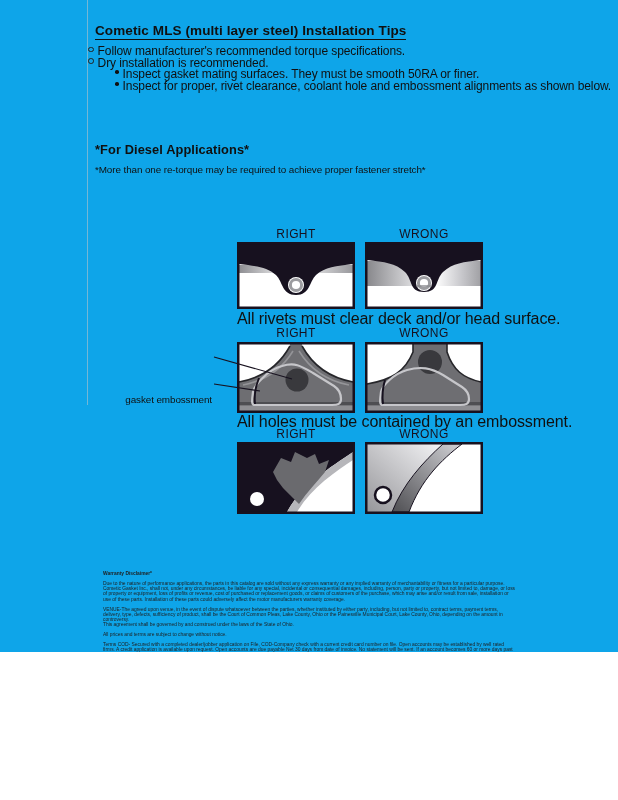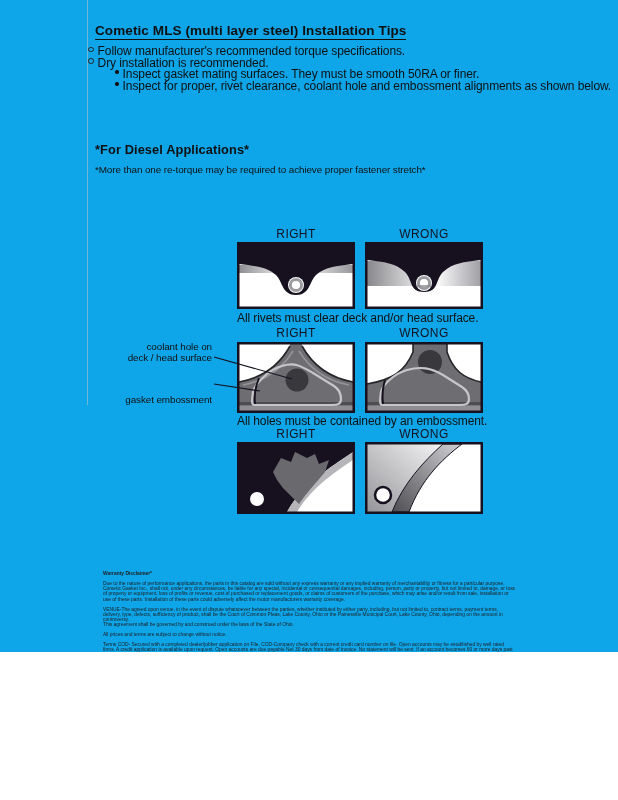--- a/index.html
+++ b/index.html
@@ -18,21 +18,21 @@
   .sub{margin-left:27px;}
   .dot{width:3.6px;height:3.6px;background:#101010;border-radius:50%;
        margin:3.2px 4px 0 0;flex:none;}
 
   .diesel{left:95px;top:115px;width:436px;color:#101010;margin-top:27px;}
   .diesel h2{font-size:12.8px;font-weight:bold;margin:0 0 7px 0;letter-spacing:.1px;}
   .diesel p{font-size:9.9px;line-height:11px;letter-spacing:-.1px;margin:0 0 9px 0;}
 
   .dlabel{width:118px;text-align:center;font-size:12px;letter-spacing:.4px;color:#17111f;}
   .panel svg{display:block;}
-  .caption{font-size:12px;letter-spacing:-.1px;color:#101010;line-height:11.5px;}
+  .caption{font-size:16px;letter-spacing:-.1px;color:#101010;line-height:11.5px;}
   .side-label{width:152px;text-align:right;font-size:9.9px;line-height:11px;
               letter-spacing:-.1px;color:#101010;}
 
   .leader{left:0;top:0;pointer-events:none;}
 
   .fineprint{left:103px;top:571px;width:414px;font-size:4.9px;line-height:5.15px;
              color:#1f1f1f;}
   .fineprint .fp-h{font-weight:bold;margin:0 0 5px 0;}
   .fineprint p{margin:0 0 4.8px 0;}
   .fineprint p.tight{margin:0;}
@@ -116,24 +116,20 @@
       <line x1="51.5" y1="44" x2="66.5" y2="44" stroke="#8a8a8e" stroke-width="1.4"></line>
       <rect x="1.25" y="1.25" width="115.5" height="64.5" fill="none" stroke="#17111f" stroke-width="2.5"></rect>
     </svg>
   </div>
 
   <div class="abs caption" style="left:237px;top:313px">All rivets must clear deck and/or head surface.</div>
 
   <div class="abs dlabel" style="left:237px;top:326px">RIGHT</div>
   <div class="abs dlabel" style="left:365px;top:326px">WRONG</div>
 
-  <div class="abs side-label" style="left:60px;top:341px">
-    <div>coolant hole on</div>
-    <div>deck / head surface</div>
-  </div>
   <div class="abs side-label" style="left:60px;top:394px">gasket embossment</div>
 
   <div class="abs panel" style="left:237px;top:342px">
     <svg width="118" height="71" viewBox="0 0 118 71">
       <rect x="2" y="2" width="114" height="67" fill="#ffffff"></rect>
       <path d="M2 40 C24 36 42 24 53 4 L53 2 H65 L65 4 C76 24 94 36 116 40 L116 69 H2 Z" fill="#6e6e72"></path>
       <path d="M2 40 C24 36 42 24 53 4" fill="none" stroke="#26262a" stroke-width="1.6"></path>
       <path d="M65 4 C76 24 94 36 116 40" fill="none" stroke="#26262a" stroke-width="1.6"></path>
       <path d="M6 43 C27 39 45 27 56 9" fill="none" stroke="#9b9b9f" stroke-width="1.6" opacity=".85"></path>
       <path d="M62 9 C73 27 91 39 112 43" fill="none" stroke="#9b9b9f" stroke-width="1.6" opacity=".85"></path>

